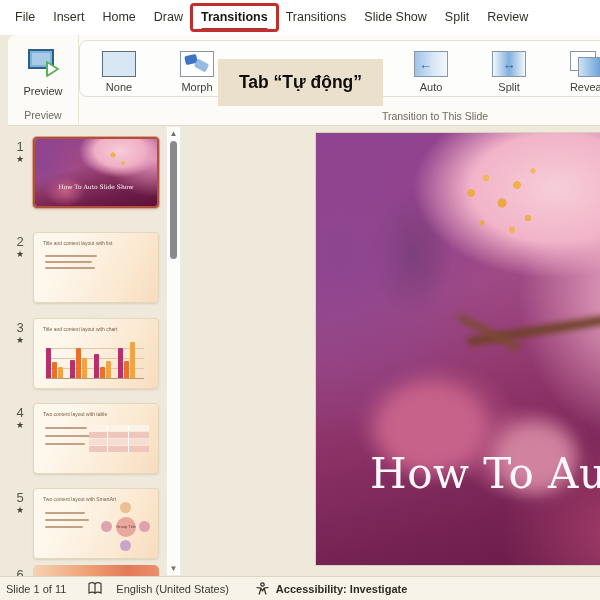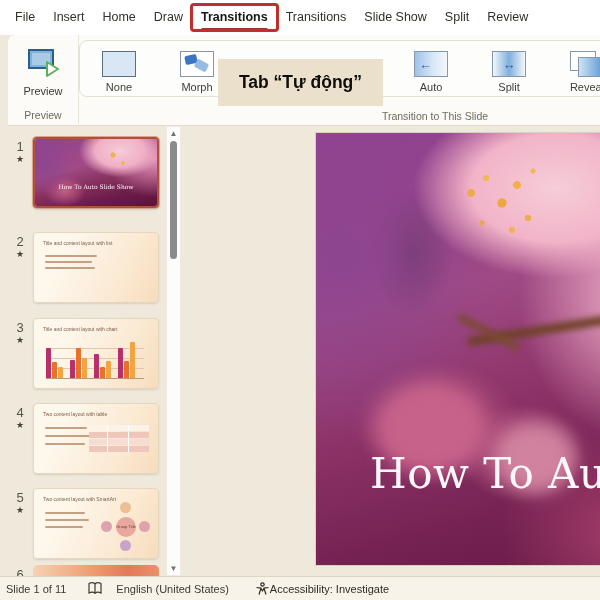--- a/index.html
+++ b/index.html
@@ -132,21 +132,21 @@
   .slide-big-title{position:absolute;left:54px;top:316px;font-family:"DejaVu Serif",serif;
       font-size:42px;color:#fdf7fa;white-space:nowrap;letter-spacing:.5px;}
 
   
   .statusbar{position:absolute;left:0;right:0;bottom:0;height:23px;background:#f7f3e9;
       border-top:1px solid #dcd6c6;display:flex;align-items:center;font-size:11px;color:#3d3a33;}
   .sb-slideinfo{margin-left:6px;}
   .sb-book{margin-left:22px;display:flex;align-items:center;}
   .sb-lang{margin-left:14px;}
   .sb-access-icon{margin-left:26px;display:flex;align-items:center;}
-  .sb-access{font-weight:normal;color:#2e2b25;}
+  .sb-access{margin-left:6px;font-weight:bold;color:#2e2b25;}
 </style>
 </head>
 <body>
 
 <div class="menubar">
   <div class="tab">File</div>
   <div class="tab">Insert</div>
   <div class="tab">Home</div>
   <div class="tab">Draw</div>
   <div class="tab selected">

